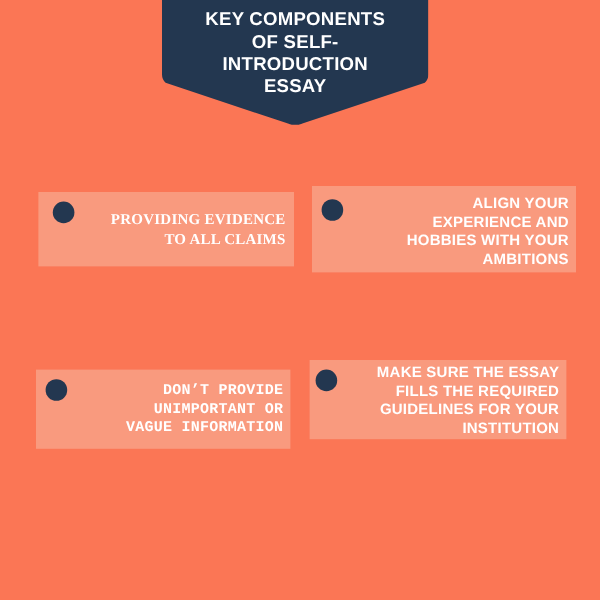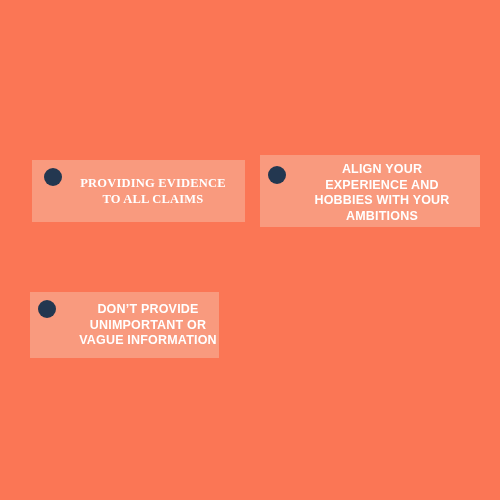--- a/index.html
+++ b/index.html
@@ -63,50 +63,59 @@
     border-radius: 50%;
     background: #233750;
   }
   .card-text {
     position: absolute;
     color: #FFFFFF;
     font-size: 12.5px;
     font-weight: bold;
     line-height: 15.5px;
     letter-spacing: 0.2px;
-    text-align: center;
+    text-align: right;
     white-space: pre-line;
     text-transform: uppercase;
   }
 
   
   #card-1 { left: 32px;  top: 160px; width: 213px; height: 62px; font-family: Liberation Serif, serif; }
   #card-1 .card-bullet { left: 12px; top: 8px; }
   #card-1 .card-text   { left: 36px; top: 16px; width: 170px; }
 
   
   #card-2 { left: 260px; top: 155px; width: 220px; height: 72px; }
   #card-2 .card-bullet { left: 8px;  top: 11px; }
   #card-2 .card-text   { left: 30px; top: 7px; width: 184px; }
 
   
-  #card-3 { left: 30px;  top: 292px; width: 189px; height: 66px; }
+  #card-3 { left: 30px;  top: 308px; width: 212px; height: 66px; font-family: Liberation Mono, monospace; }
   #card-3 .card-bullet { left: 8px;  top: 8px; }
   #card-3 .card-text   { left: 30px; top: 10px; width: 176px; }
 
   
   #card-4 { left: 258px; top: 300px; width: 214px; height: 66px; }
   #card-4 .card-bullet { left: 5px;  top: 8px; }
   #card-4 .card-text   { left: 26px; top: 3px; width: 182px; }
 </style>
 </head>
 <body>
 
 <div id="infographic">
 
+  <div class="banner">
+    <svg class="banner-shape" viewBox="0 0 222 104" preserveAspectRatio="none">
+      <path d="M0,0 L222,0 L222,62 Q222,66 219,69 L117,103 Q111,106 105,103 L3,69 Q0,66 0,62 Z" fill="#233750"></path>
+    </svg>
+    <div class="banner-title">KEY COMPONENTS
+OF SELF-
+INTRODUCTION
+ESSAY</div>
+  </div>
 
   <div class="card" id="card-1">
     <span class="card-bullet"></span>
     <div class="card-text">PROVIDING EVIDENCE
 TO ALL CLAIMS</div>
   </div>
 
   <div class="card" id="card-2">
     <span class="card-bullet"></span>
     <div class="card-text">ALIGN YOUR
@@ -115,14 +124,21 @@
 AMBITIONS</div>
   </div>
 
   <div class="card" id="card-3">
     <span class="card-bullet"></span>
     <div class="card-text">DON’T PROVIDE
 UNIMPORTANT OR
 VAGUE INFORMATION</div>
   </div>
 
+  <div class="card" id="card-4">
+    <span class="card-bullet"></span>
+    <div class="card-text">MAKE SURE THE ESSAY
+FILLS THE REQUIRED
+GUIDELINES FOR YOUR
+INSTITUTION</div>
+  </div>
 
 </div>
 
 </body></html>

